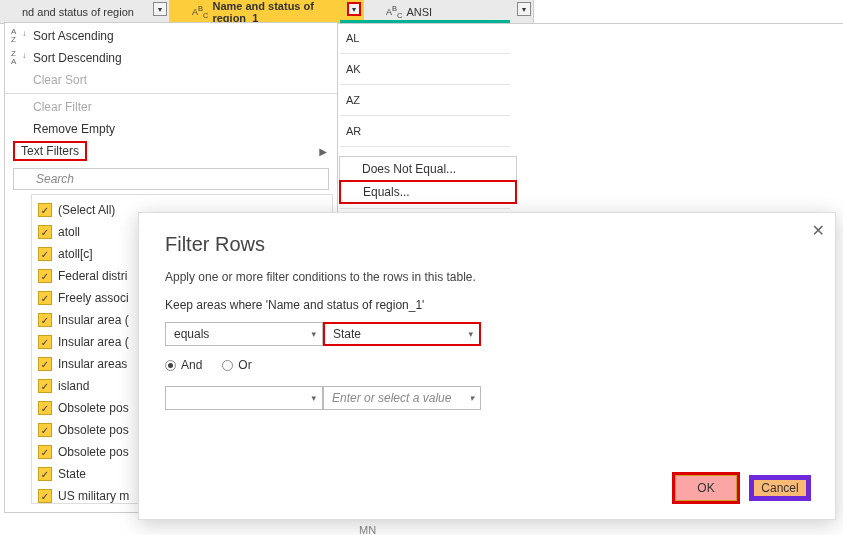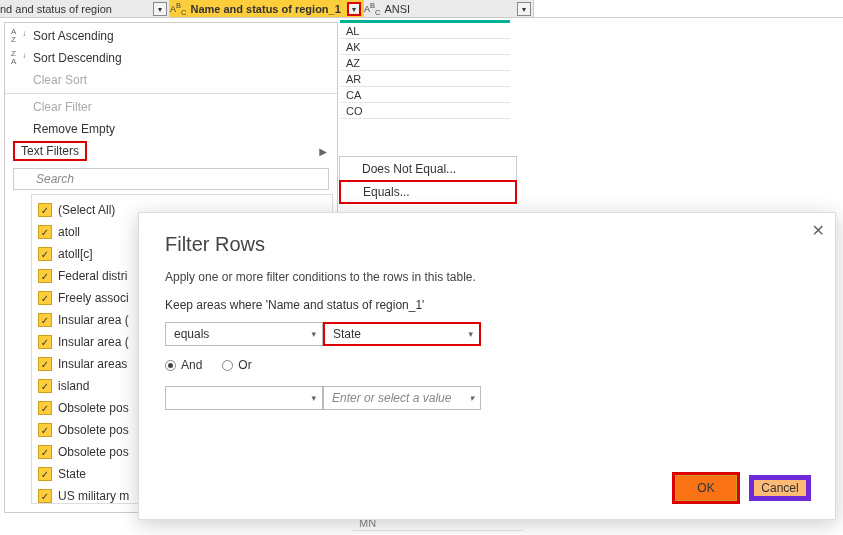--- a/index.html
+++ b/index.html
@@ -1,20 +1,20 @@
 <!DOCTYPE html>
 <html><head>
 <meta charset="utf-8">
 <style>
   * { box-sizing: border-box; margin: 0; padding: 0; }
   body { font-family: "Segoe UI", Arial, sans-serif; font-size: 12px; color: #333; background: #fff; width: 843px; height: 535px; position: relative; overflow: hidden; }
 
   
   .headers { display: flex; border-bottom: 1px solid #ccc; }
-  .col-header { display: flex; align-items: center; height: 17px; border-right: 1px solid #ccc; padding: 0 0; background: #eaeaea; font-size: 11px; position: relative; }
+  .col-header { display: flex; align-items: center; height: 23px; border-right: 1px solid #ccc; padding: 0 22px; background: #eaeaea; font-size: 11px; position: relative; }
   .col-header.active { background: #fdcd3b; }
   .col-header .type-icon { font-size: 9px; color: #444; margin-right: 4px; }
   .col-header .dd { position: absolute; right: 2px; top: 2px; width: 14px; height: 14px; border: 1px solid #888; background: #f4f4f4; display: flex; align-items: center; justify-content: center; font-size: 8px; cursor: pointer; }
   .col-header.active .dd { border: 2px solid #d00; }
   .col1 { width: 170px; }
   .col2 { width: 194px; }
   .col3 { width: 170px; }
 
   
   .context-menu { position: absolute; left: 4px; top: 22px; width: 334px; background: #fff; border: 1px solid #ccc; font-size: 12px; padding-top: 2px; }
@@ -34,41 +34,41 @@
 
   
   .submenu { position: absolute; left: 339px; top: 156px; width: 178px; background: #fff; border: 1px solid #ccc; }
   .sub-item { display: flex; align-items: center; height: 24px; padding: 0 22px; cursor: pointer; }
   .sub-item.sel-box { border: 2px solid #d00; margin: -1px; }
   .sub-item.sel-box span { color: #333; }
 
   
   .ansi-col { position: absolute; left: 340px; top: 20px; width: 170px; }
   .ansi-col .topbar { height: 3px; background: #00b294; }
-  .cell { height: 16px; display: flex; align-items: center; padding: 0 6px; border-bottom: 1px solid #e5e5e5; font-size: 11px; }
+  .cell { height: 31px; display: flex; align-items: center; padding: 0 6px; border-bottom: 1px solid #e5e5e5; font-size: 11px; }
   .cell.last { color: #888; }
 
   
   .dialog { position: absolute; left: 138px; top: 212px; width: 698px; height: 308px; background: #fff; border: 1px solid #ddd; box-shadow: 0 4px 20px rgba(0,0,0,.2); padding: 20px 26px; }
   .dialog .close { position: absolute; right: 10px; top: 8px; font-size: 16px; color: #666; cursor: pointer; }
   .dialog h2 { font-size: 20px; font-weight: 400; color: #444; margin-bottom: 14px; }
   .dialog .desc { font-size: 12px; color: #444; margin-bottom: 14px; }
   .radios { display: flex; gap: 20px; margin-bottom: 14px; font-size: 12px; }
   .radio { display: flex; align-items: center; gap: 5px; }
   .radio .r { width: 11px; height: 11px; border: 1px solid #888; border-radius: 50%; display: flex; align-items: center; justify-content: center; }
   .radio .r.on::after { content: ""; width: 5px; height: 5px; border-radius: 50%; background: #444; }
   .keep-text { margin-bottom: 10px; }
   .row { display: flex; gap: 0; margin-bottom: 12px; align-items: center; }
   .combo { width: 158px; height: 24px; border: 1px solid #bbb; display: flex; align-items: center; padding: 0 8px; position: relative; font-size: 12px; background: #fff; }
   .combo .dd-arrow { position: absolute; right: 6px; font-size: 9px; color: #666; }
   .combo.red { border: 2px solid #d00; }
   .combo.placeholder { color: #888; font-style: italic; }
   .buttons { position: absolute; right: 24px; bottom: 18px; display: flex; gap: 12px; }
   .btn { height: 26px; min-width: 62px; display: flex; align-items: center; justify-content: center; border: 5px solid #6d28d9; background: #fdba74; cursor: pointer; font-size: 12px; }
-  .btn.ok { background: #f97316; border: 1px solid #caa020; outline: 3px solid #d00; outline-offset: 0; }
+  .btn.ok { background: #fca5a5; border: 1px solid #caa020; outline: 3px solid #d00; outline-offset: 0; }
 </style>
 </head>
 <body>
 
 <div class="headers">
   <div class="col-header col1">
     <span>nd and status of region</span>
     <span class="dd">▾</span>
   </div>
   <div class="col-header col2 active">

